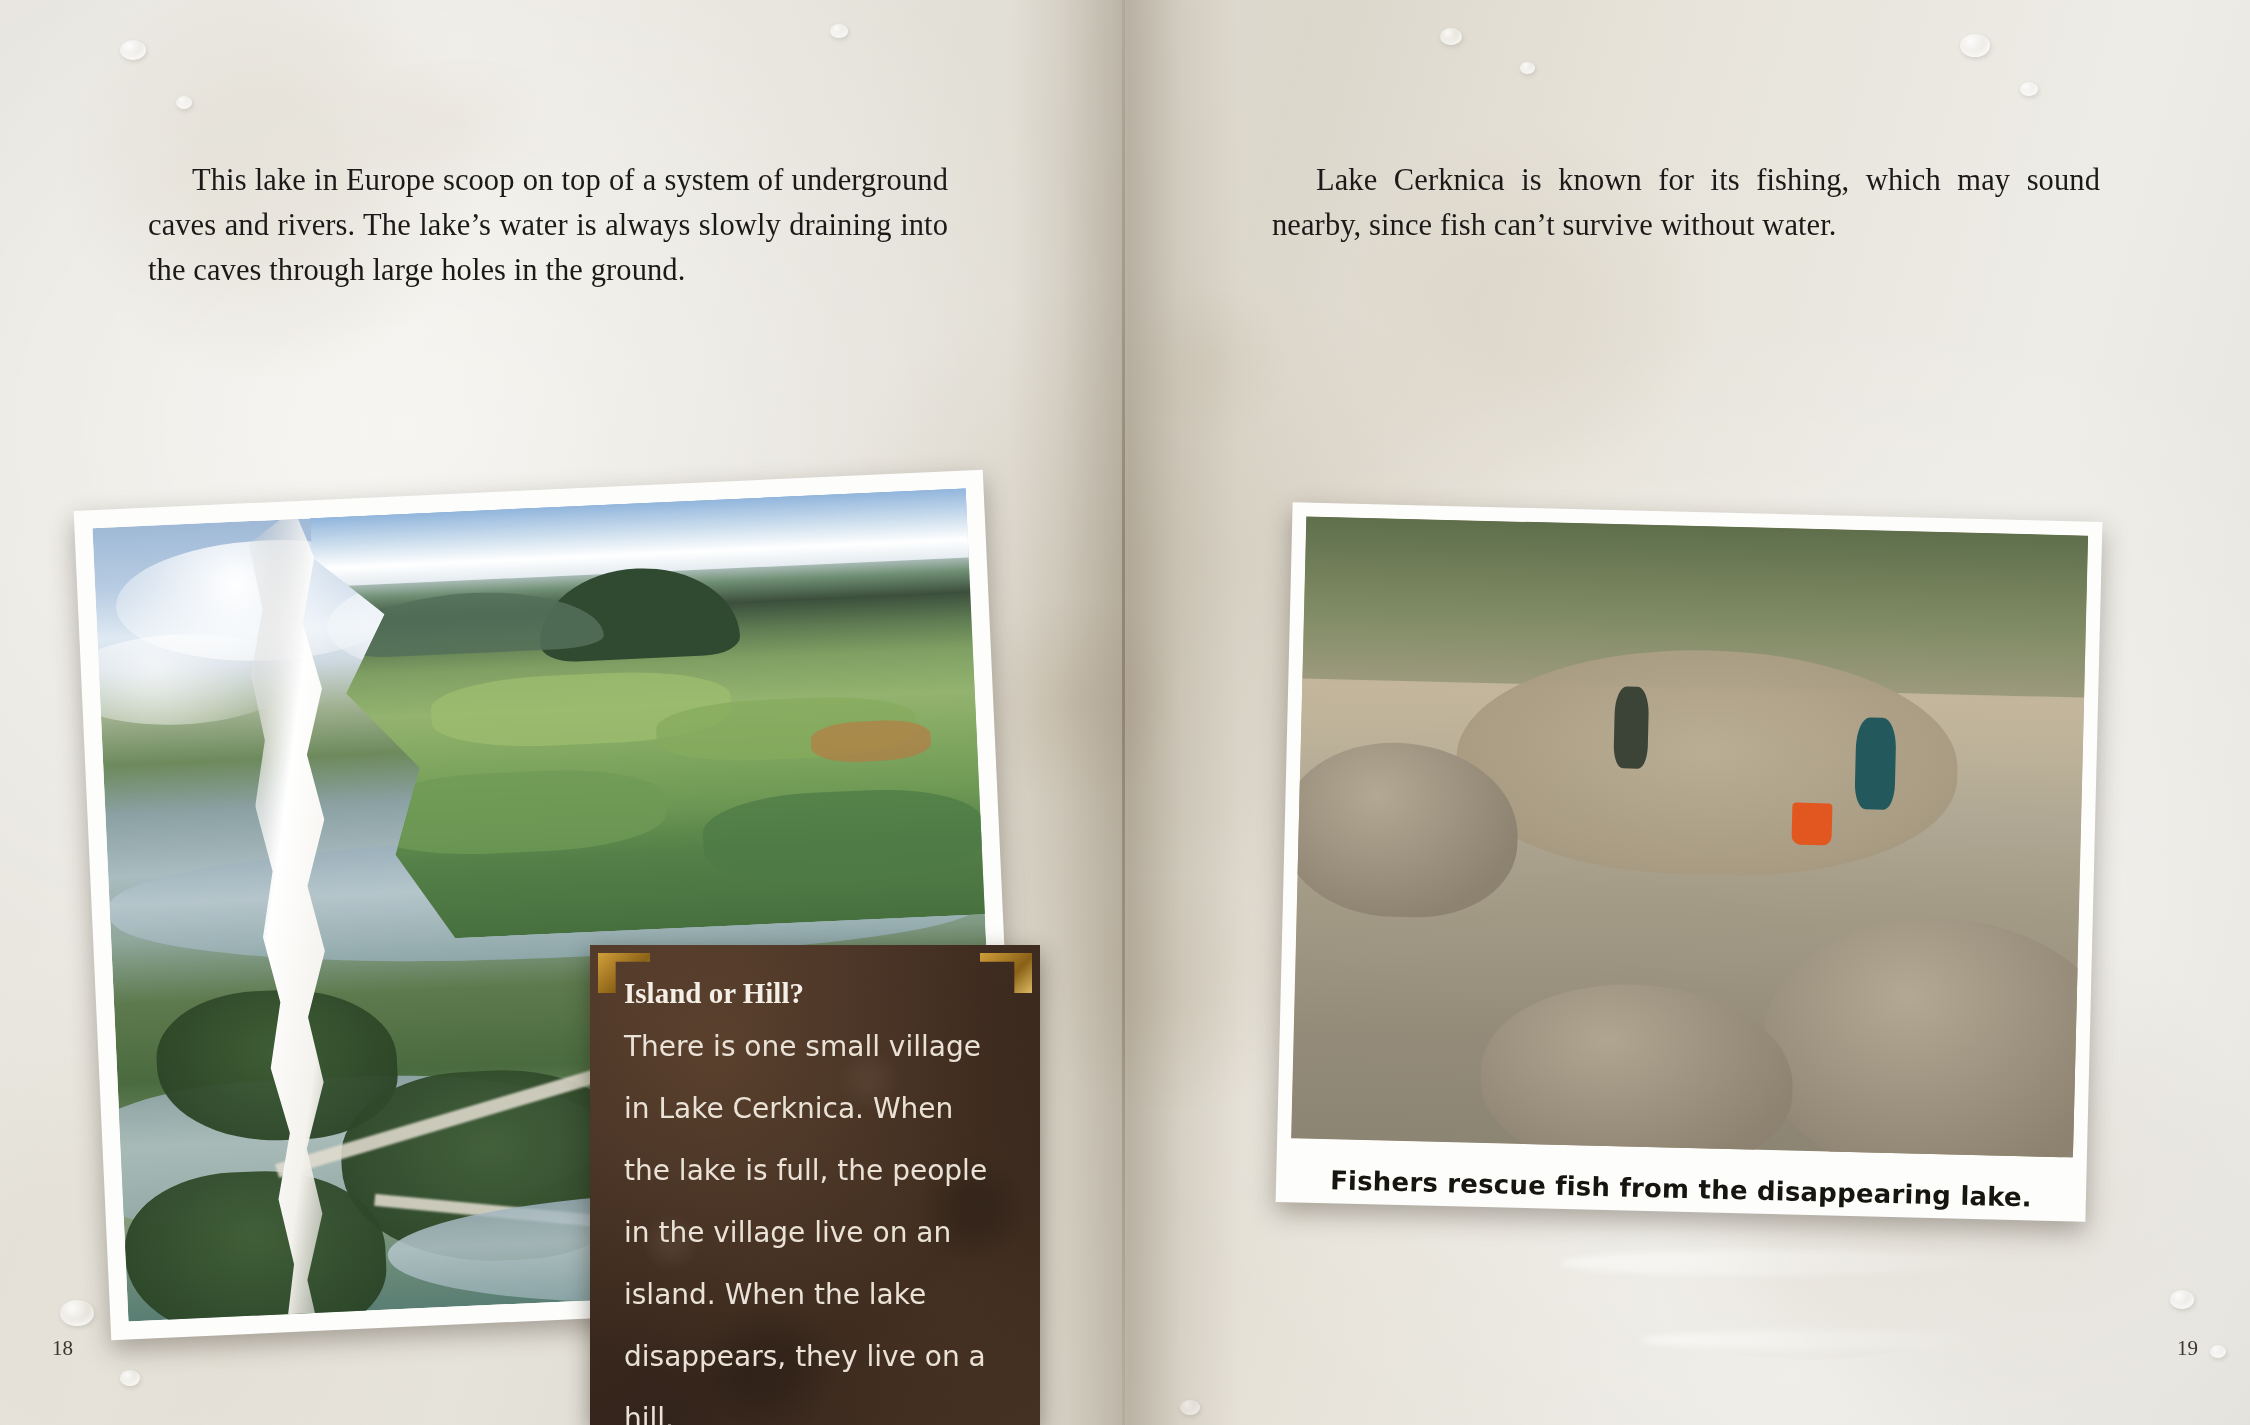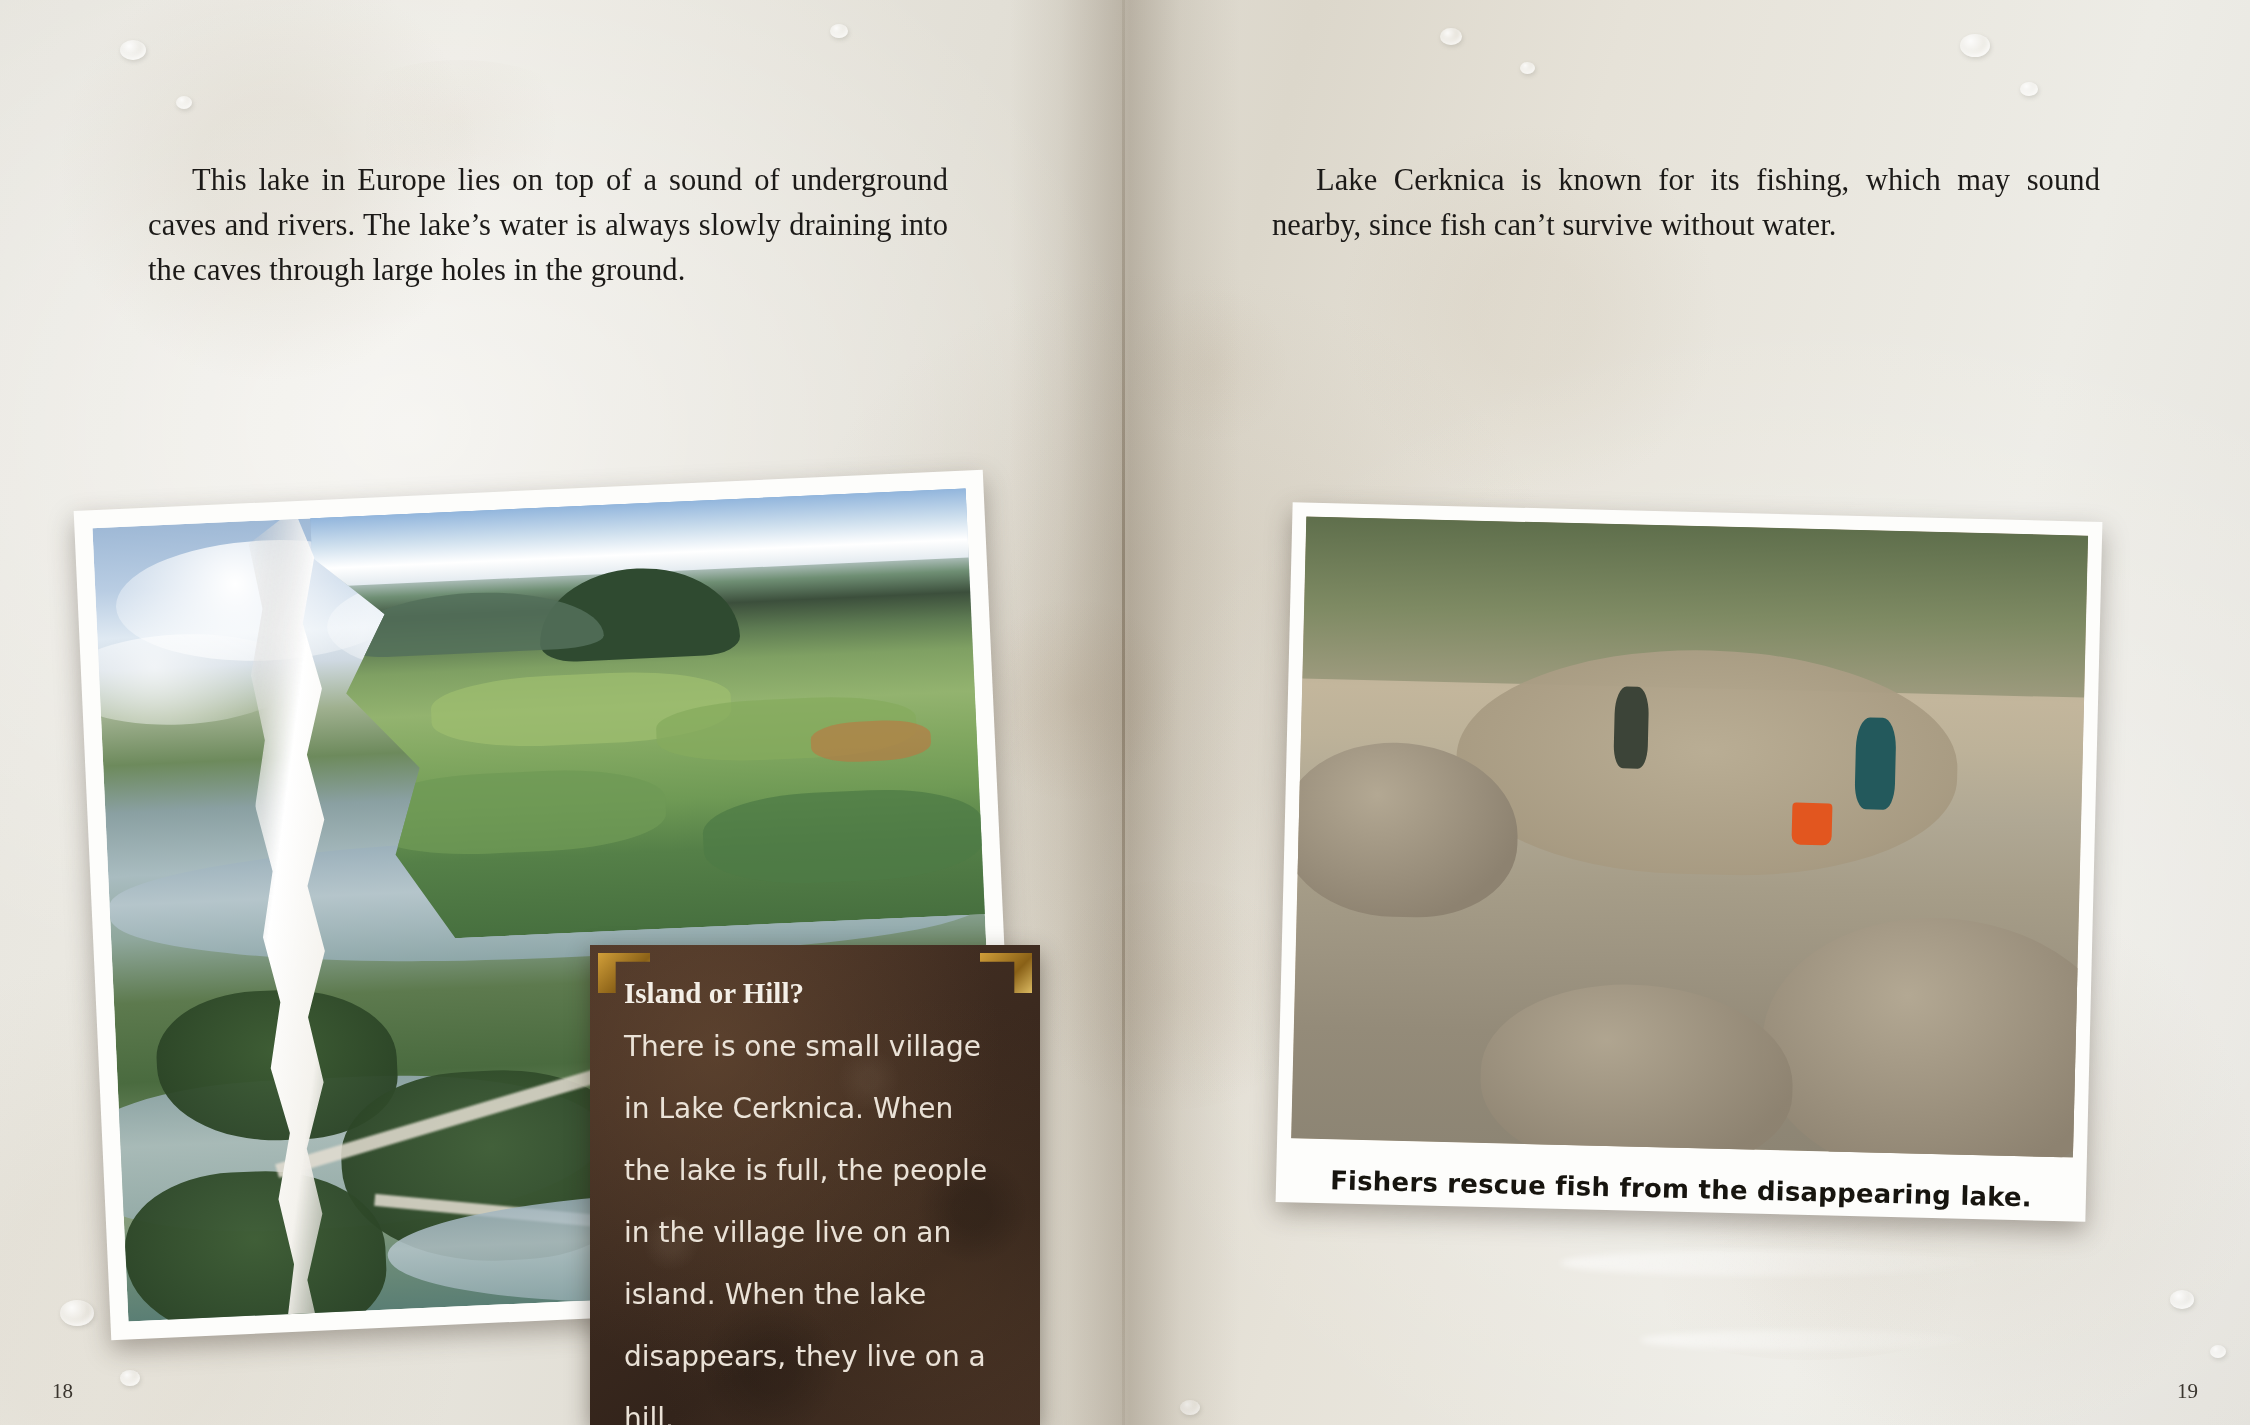--- a/index.html
+++ b/index.html
@@ -303,21 +303,20 @@
     line-height: 62px;
     color: #eae2d7;
   }
 
   
   .page-num {
     position: absolute;
     font-family: "Liberation Serif", serif;
     font-size: 21px;
     color: #3a352e;
-    margin-top: 43px;
   }
   #page-num-left  { left: 52px;  top: 1336px; }
   #page-num-right { right: 52px; top: 1336px; }
 </style>
 </head>
 <body>
 
 <div class="spread">
 
   <div class="paper-tex"></div>
@@ -341,21 +340,21 @@
   <div class="drop" style="left:830px; top:24px; width:18px; height:14px;"></div>
   <div class="drop" style="left:1180px; top:1400px; width:20px; height:15px;"></div>
   <div class="streak" style="left:1560px; top:1250px; width:420px; height:26px;"></div>
   <div class="streak" style="left:1640px; top:1330px; width:330px; height:20px;"></div>
   <div class="streak" style="left:1500px; top:1140px; width:260px; height:16px; opacity:.6;"></div>
 
   <div class="gutter"></div>
   <div class="gutter-line"></div>
 
   <div class="col" id="left-col">
-    <p>This lake in Europe lies on top of a sound of underground caves and rivers. The lake’s water is always slowly draining into the caves through large holes in the ground.</p>
+    <p>This lake in Europe scoop on top of a system of underground caves and rivers. The lake’s water is always slowly draining into the caves through large holes in the ground.</p>
   </div>
 
   <div class="col" id="right-col">
     <p>Lake Cerknica is known for its fishing, which may sound nearby, since fish can’t survive without water.</p>
   </div>
 
   <div class="photo-frame" id="photo-left">
     <div class="inner">
 
       <div class="img-lake">

